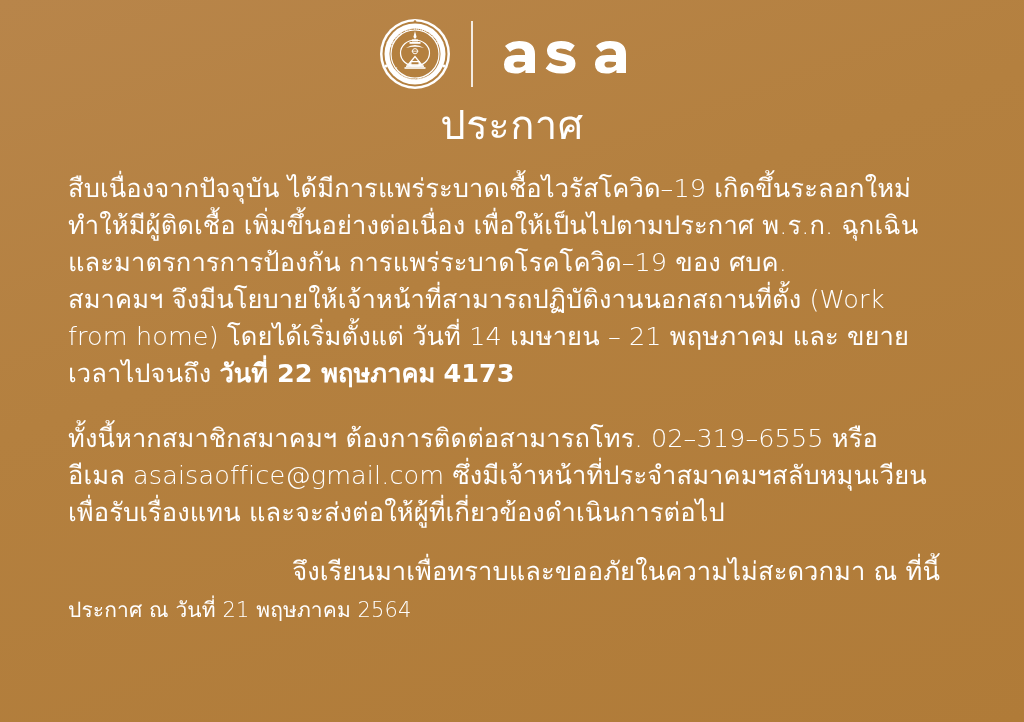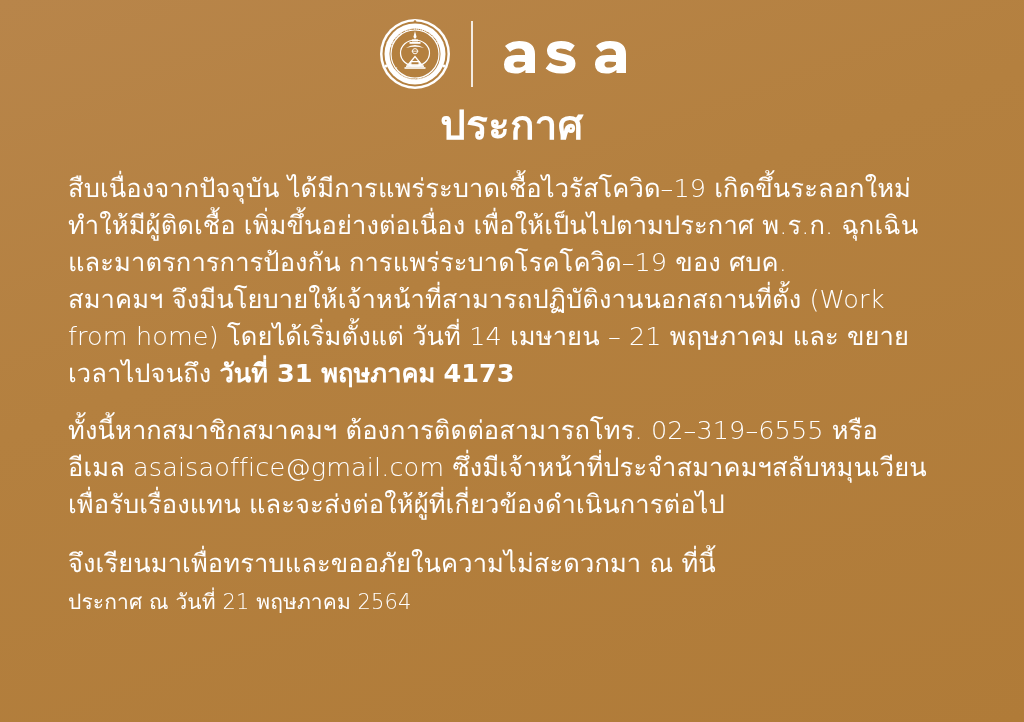--- a/index.html
+++ b/index.html
@@ -61,21 +61,21 @@
   .wordmark svg { display: block; }
 
   
   .title-block {
     text-align: center;
     padding-top: 16px;
   }
   .title-main {
     color: #ffffff;
     font-size: 40px;
-    font-weight: 700;
+    font-weight: 400;
     line-height: 1.15;
     letter-spacing: 0.5px;
   }
   .title-sub {
     color: #ffffff;
     font-size: 33px;
     font-weight: 400;
     line-height: 1.2;
     margin-top: 8px;
     letter-spacing: 0.2px;
@@ -87,34 +87,35 @@
     color: #ffffff;
   }
   .para {
     font-size: 25.5px;
     line-height: 37px;
     font-weight: 300;
     letter-spacing: 0.1px;
     margin: 0;
   }
   .para + .para { margin-top: 0; }
-  .para.gap { margin-top: 20px; }
+  .para.gap { margin-top: 28px; }
 
   .strong-date {
     font-weight: 700;
     letter-spacing: 0px;
   }
 
   .para.small {
     font-size: 21px;
     line-height: 32px;
     margin-top: 4px;
   }
   .para.closing {
     margin-top: 22px;
+    text-align: right;
   }
 
   .nowrap { white-space: nowrap; }
 </style>
 </head>
 <body>
 
 <div class="poster">
 
   <div class="logo-band">
@@ -183,21 +184,21 @@
   <div class="body-copy">
 
     <p class="para">
       <span>สืบเนื่องจากปัจจุบัน ได้มีการแพร่ระบาดเชื้อไวรัสโควิด–19 เกิดขึ้นระลอกใหม่ ทำให้มีผู้ติดเชื้อ</span>
       <span>เพิ่มขึ้นอย่างต่อเนื่อง เพื่อให้เป็นไปตามประกาศ พ.ร.ก. ฉุกเฉิน และมาตรการการป้องกัน</span>
       <span>การแพร่ระบาดโรคโควิด–19 ของ ศบค.</span>
     </p>
 
     <p class="para">
       <span>สมาคมฯ จึงมีนโยบายให้เจ้าหน้าที่สามารถปฏิบัติงานนอกสถานที่ตั้ง (Work from home)</span>
-      <span>โดยได้เริ่มตั้งแต่ วันที่ 14 เมษายน – 21 พฤษภาคม และ ขยายเวลาไปจนถึง </span><span class="strong-date nowrap">วันที่ 31 พฤษภาคม</span>
+      <span>โดยได้เริ่มตั้งแต่ วันที่ 14 เมษายน – 21 พฤษภาคม และ ขยายเวลาไปจนถึง </span><span class="strong-date nowrap">วันที่ 22 พฤษภาคม</span>
       <span class="strong-date">4173</span>
     </p>
 
     <p class="para gap">
       <span>ทั้งนี้หากสมาชิกสมาคมฯ ต้องการติดต่อสามารถโทร. 02–319–6555 หรือ อีเมล</span>
       <span>asaisaoffice@gmail.com ซึ่งมีเจ้าหน้าที่ประจำสมาคมฯสลับหมุนเวียน เพื่อรับเรื่องแทน</span>
       <span>และจะส่งต่อให้ผู้ที่เกี่ยวข้องดำเนินการต่อไป</span>
     </p>
 
     <p class="para closing">จึงเรียนมาเพื่อทราบและขออภัยในความไม่สะดวกมา ณ ที่นี้</p>

